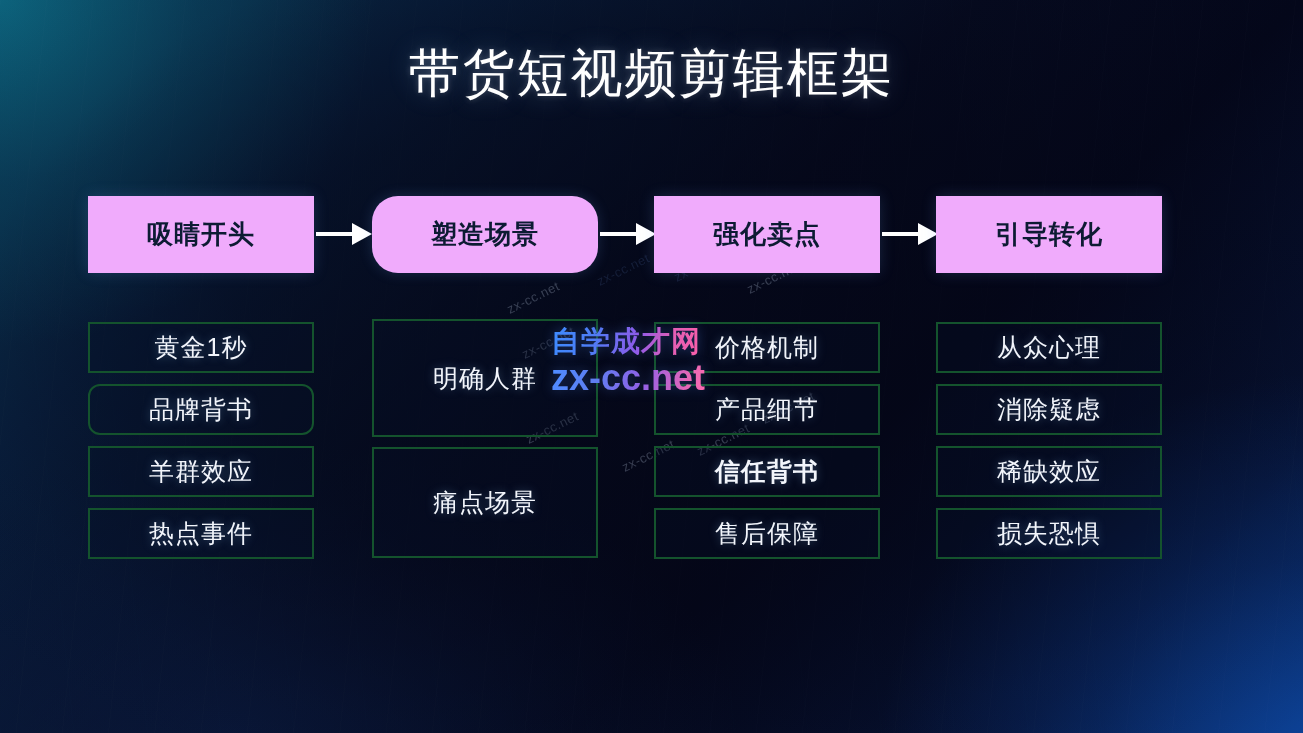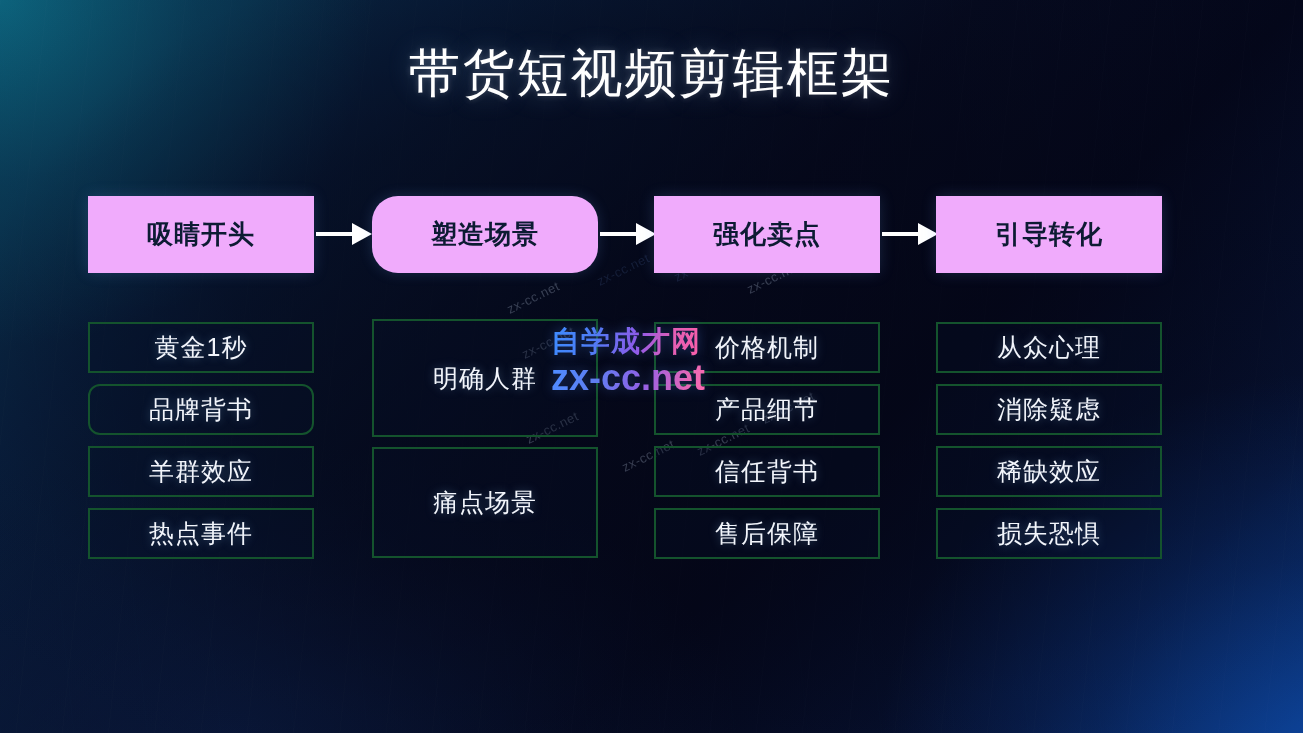--- a/index.html
+++ b/index.html
@@ -175,21 +175,21 @@
 
     <div class="head-box" style="left:654px; top:196px; width:226px; height:77px;">
       <span>强化卖点</span>
     </div>
     <div class="item-box" style="left:654px; top:322px; width:226px; height:51px;">
       <span>价格机制</span>
     </div>
     <div class="item-box" style="left:654px; top:384px; width:226px; height:51px;">
       <span>产品细节</span>
     </div>
-    <div class="item-box" style="left:654px; top:446px; width:226px; height:51px;">
+    <div class="item-box" style="left:654px; top:446px; width:226px; height:51px;font-weight:bold;">
       <span>信任背书</span>
     </div>
     <div class="item-box" style="left:654px; top:508px; width:226px; height:51px;">
       <span>售后保障</span>
     </div>
 
     <div class="arrow" style="left:882px; top:223px; width:56px;">
       <div class="shaft" style="width:38px;"></div>
       <div class="head" style="left:36px;"></div>
     </div>

